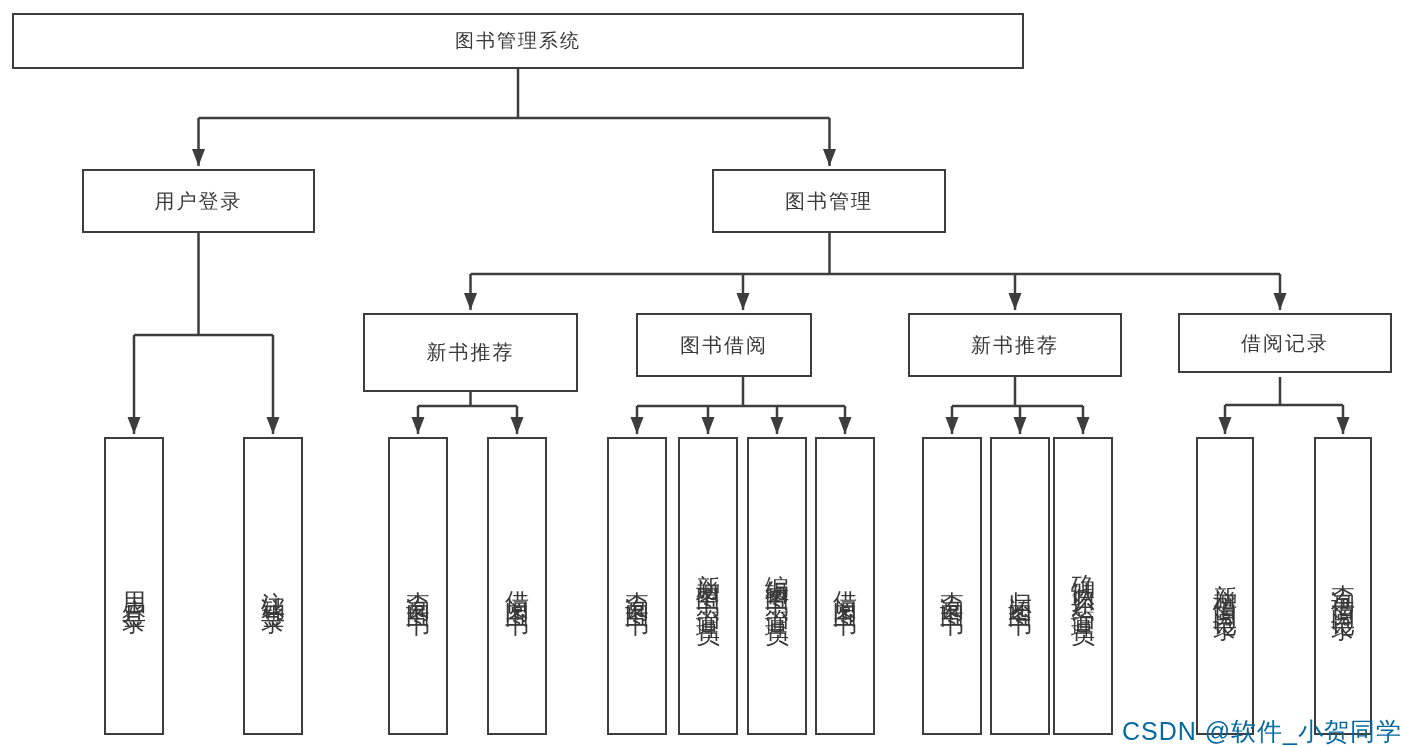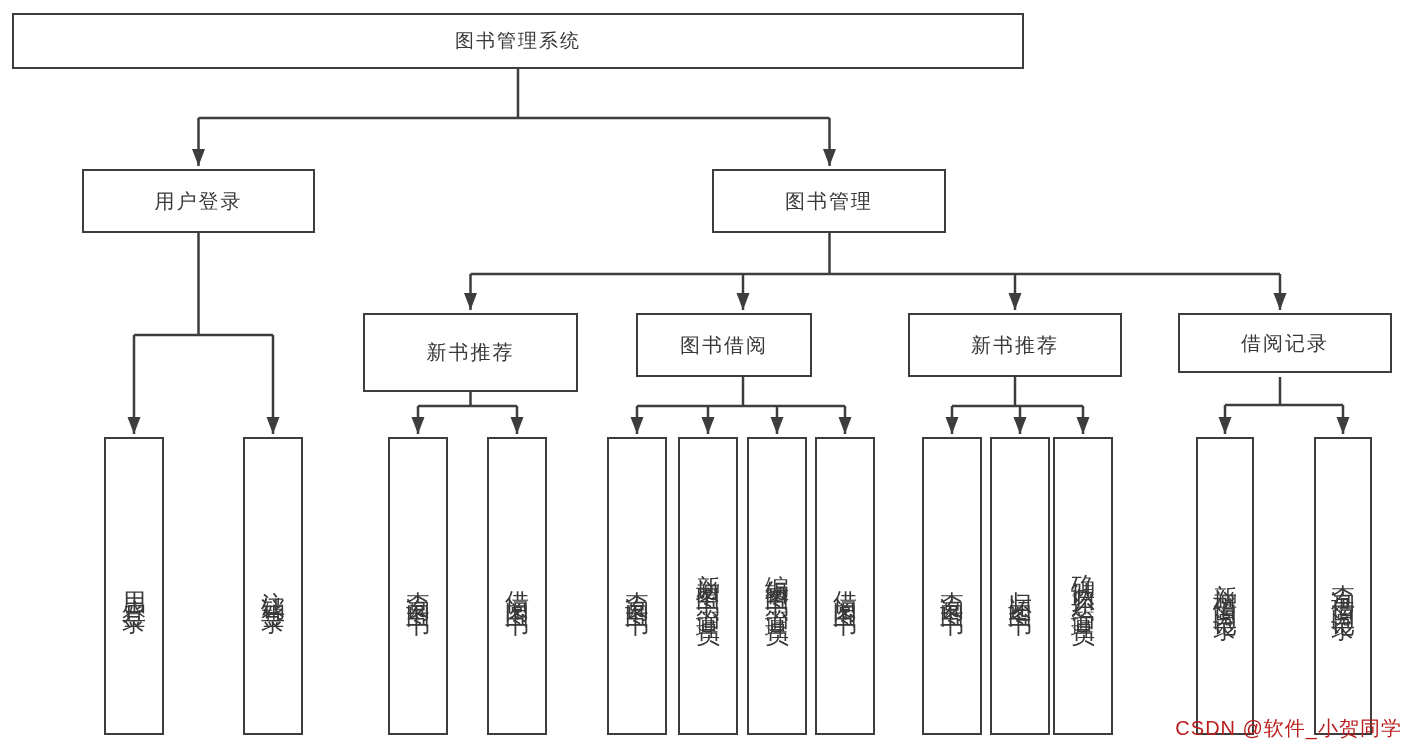--- a/index.html
+++ b/index.html
@@ -33,22 +33,22 @@
     text-orientation:mixed;
     font-size:24px;
     letter-spacing:7px;
     line-height:1;
   }
   .watermark{
     position:absolute;
     right:3px;
     top:715px;
     z-index:5;
-    color:#b91c1c;
-    font-size:20px;
+    color:#0369a1;
+    font-size:25px;
     letter-spacing:1px;
     white-space:nowrap;
   }
 </style>
 </head>
 <body>
 
 <div class="canvas">
 
   <svg class="connector-layer" width="1405" height="747" viewBox="0 0 1405 747" xmlns="http://www.w3.org/2000/svg">

